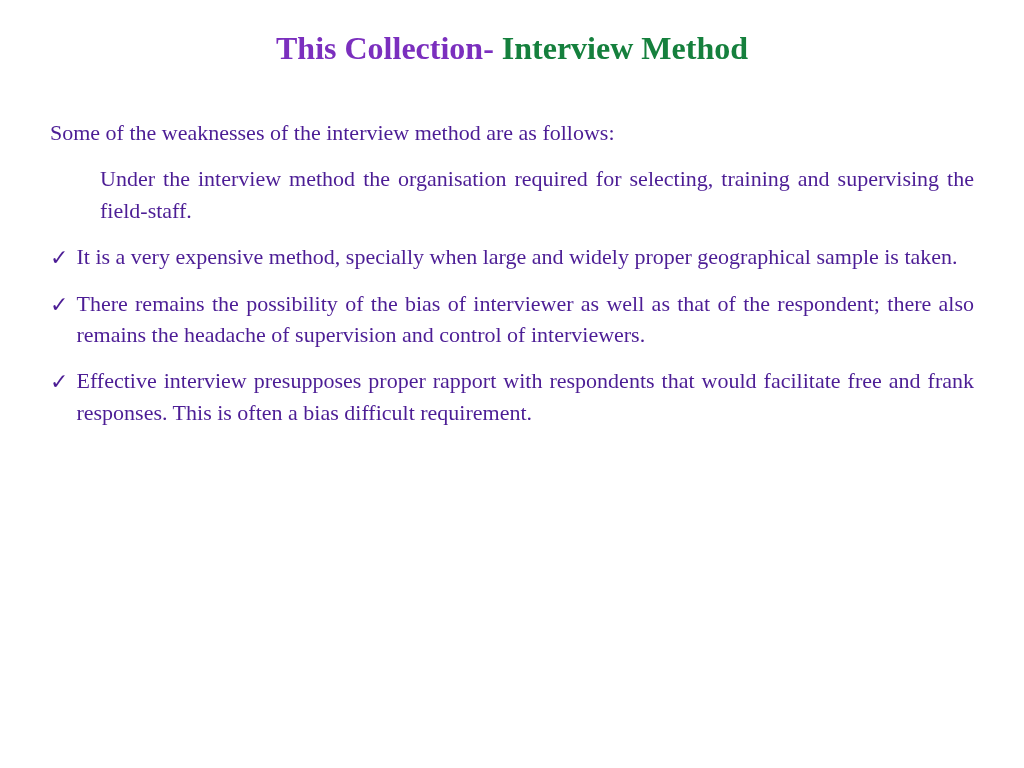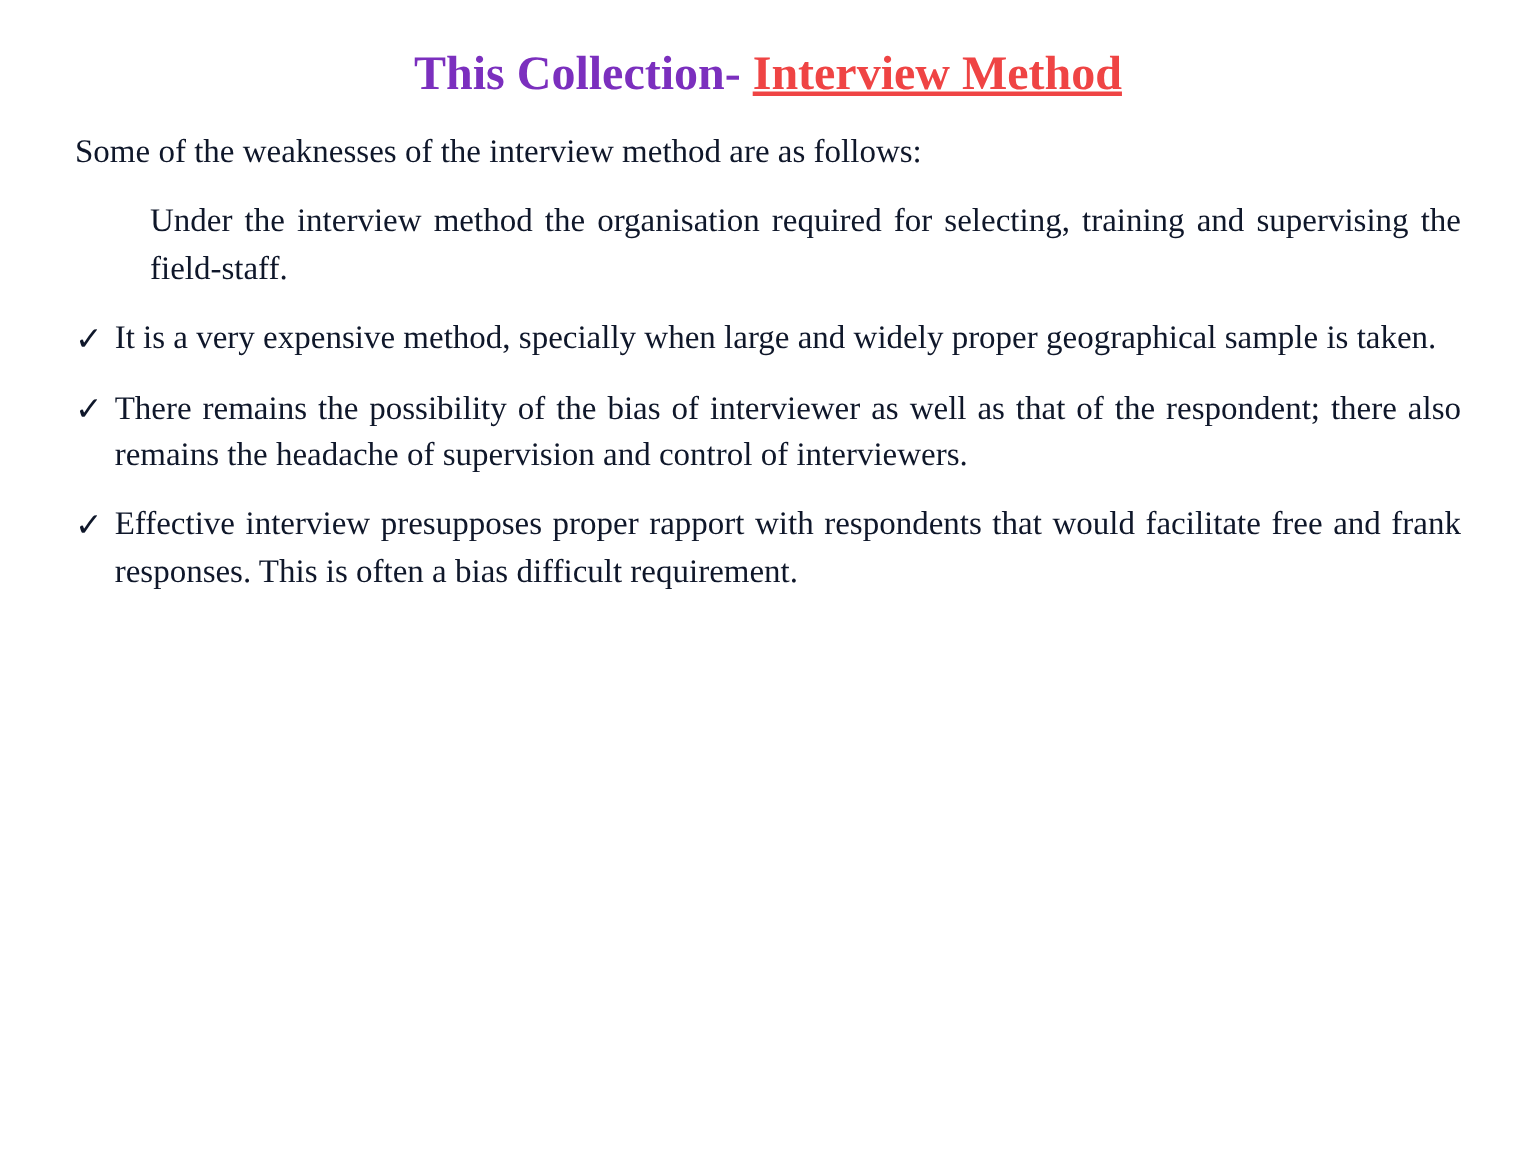--- a/index.html
+++ b/index.html
@@ -25,29 +25,29 @@
       margin-bottom: 18px;
       font-size: 32px;
       font-weight: bold;
     }
 
     .title-part1 {
       color: #7b2fbe;
     }
 
     .title-part2 {
-      color: #ef4444;
-      text-decoration: underline;
+      color: #15803d;
     }
 
     .content {
       width: 100%;
       font-size: 22px;
-      color: #0f172a;
+      color: #4c1d95;
       line-height: 1.45;
+      margin-top: 32px;
     }
 
     .paragraph {
       text-align: justify;
       margin-bottom: 14px;
     }
 
     .paragraph.indented {
       padding-left: 50px;
     }

